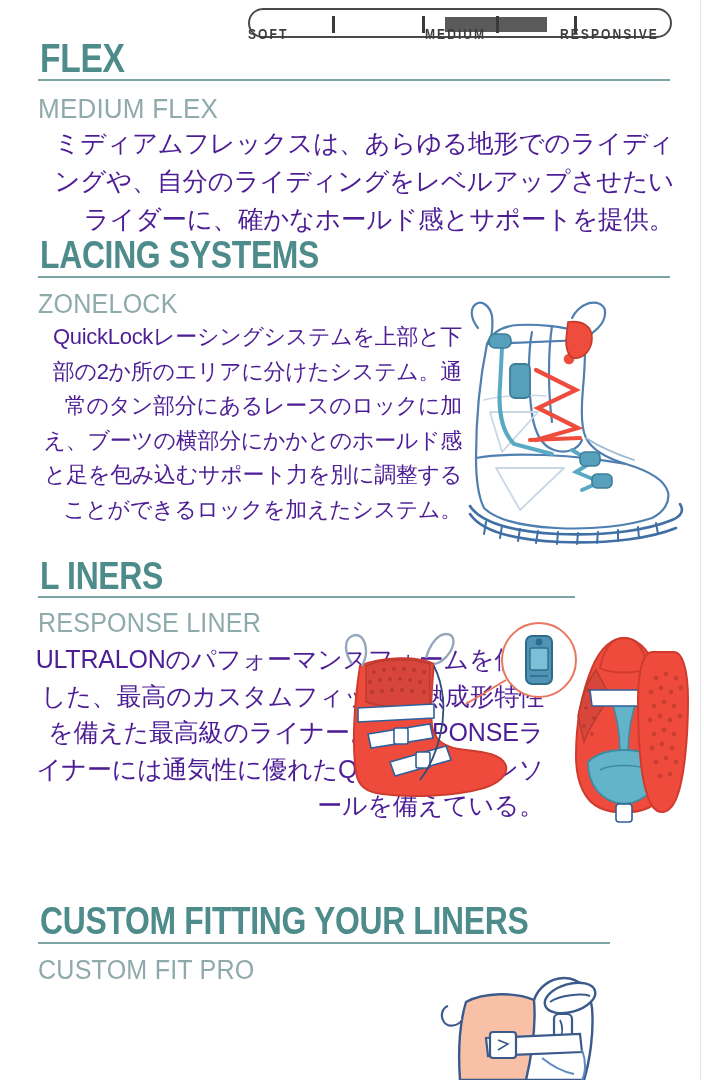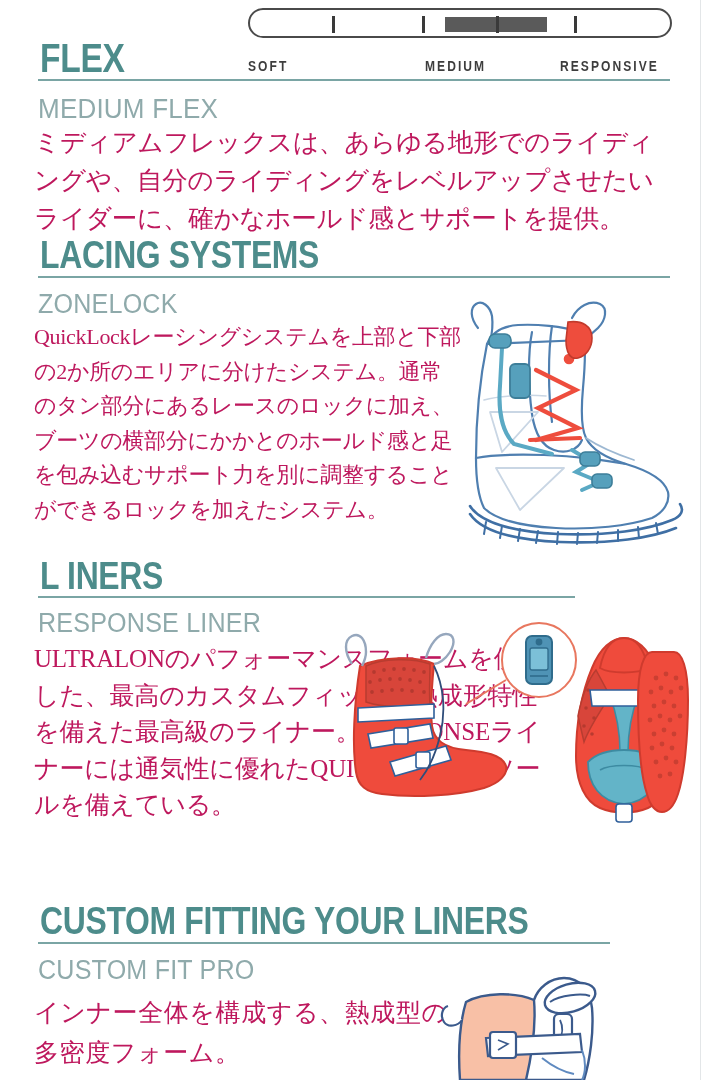--- a/index.html
+++ b/index.html
@@ -70,21 +70,21 @@
     position: absolute;
     left: 195px;
     top: 7px;
     width: 102px;
     height: 15px;
     background: #5a5a5a;
   }
   .meter-labels {
     position: absolute;
     left: 0;
-    top: 50px;
+    top: 18px;
     width: 424px;
     height: 24px;
   }
   .meter-label {
     position: absolute;
     top: 0;
     font-family: "Liberation Sans", sans-serif;
     font-size: 14px;
     font-weight: 700;
     letter-spacing: 2.4px;
@@ -119,23 +119,24 @@
     font-weight: 400;
     color: #8faaab;
     letter-spacing: 0.2px;
     transform: scaleX(0.93);
     transform-origin: left center;
     white-space: nowrap;
     line-height: 1;
   }
   .body-text {
     position: absolute;
-    font-family: Liberation Serif, serif;
-    color: #be185d;
+    font-family: Liberation Sans, sans-serif;
+    color: #4c1d95;
     font-weight: 400;
+    text-align: right;
   }
 
   
   #flex-title  { left: 40px; top: 38px;  font-size: 40px; }
   #flex-rule   { left: 38px; top: 79px;  width: 632px; }
   #flex-sub    { left: 38px; top: 95px;  font-size: 28px; }
   #flex-body   { left: 34px; top: 124px; width: 640px;
                  font-size: 25.5px; line-height: 38px; letter-spacing: -0.2px; }
 
   
@@ -383,21 +384,20 @@
           <circle cx="338" cy="150" r="2.4"></circle>
         <circle cx="322" cy="164" r="2.4"></circle>
           <circle cx="332" cy="162" r="2.4"></circle>
       </g>
     </g>
   </svg>
 
   <div class="section-title" id="custom-title">CUSTOM FITTING YOUR LINERS</div>
   <div class="rule" id="custom-rule"></div>
   <div class="sub-title" id="custom-sub">CUSTOM FIT PRO</div>
-  <div class="body-text" id="custom-body">インナー全体を構成する、熱成型の多密度フォーム。</div>
 
   <svg class="illus" id="customfit-illustration" viewBox="0 0 230 118">
 
     <path d="M36 40 C30 60 28 90 30 118 L108 118 C112 88 110 58 104 38
              C86 30 54 30 36 40 Z" fill="#f8c0a6" stroke="#3b5a8c" stroke-width="2.4"></path>
 
     <path d="M18 44 C12 46 10 54 14 60 C18 66 28 64 32 58" fill="#ffffff" stroke="#3b5a8c" stroke-width="2.2"></path>
 
     <path d="M104 38 C108 26 120 16 134 16 C150 16 160 28 162 46
              C164 70 160 98 154 118 L96 118 C102 92 106 62 104 38 Z" fill="#ffffff" stroke="#3b5a8c" stroke-width="2.4"></path>

